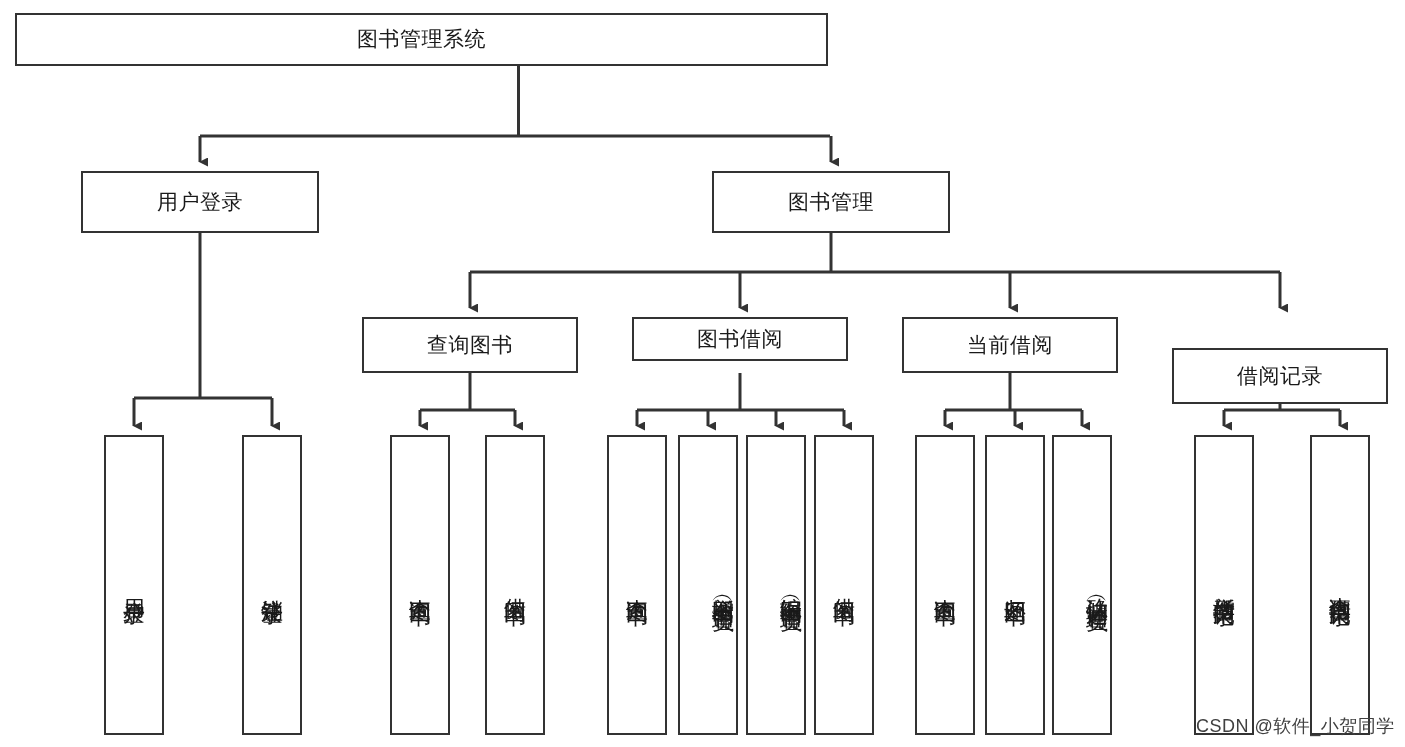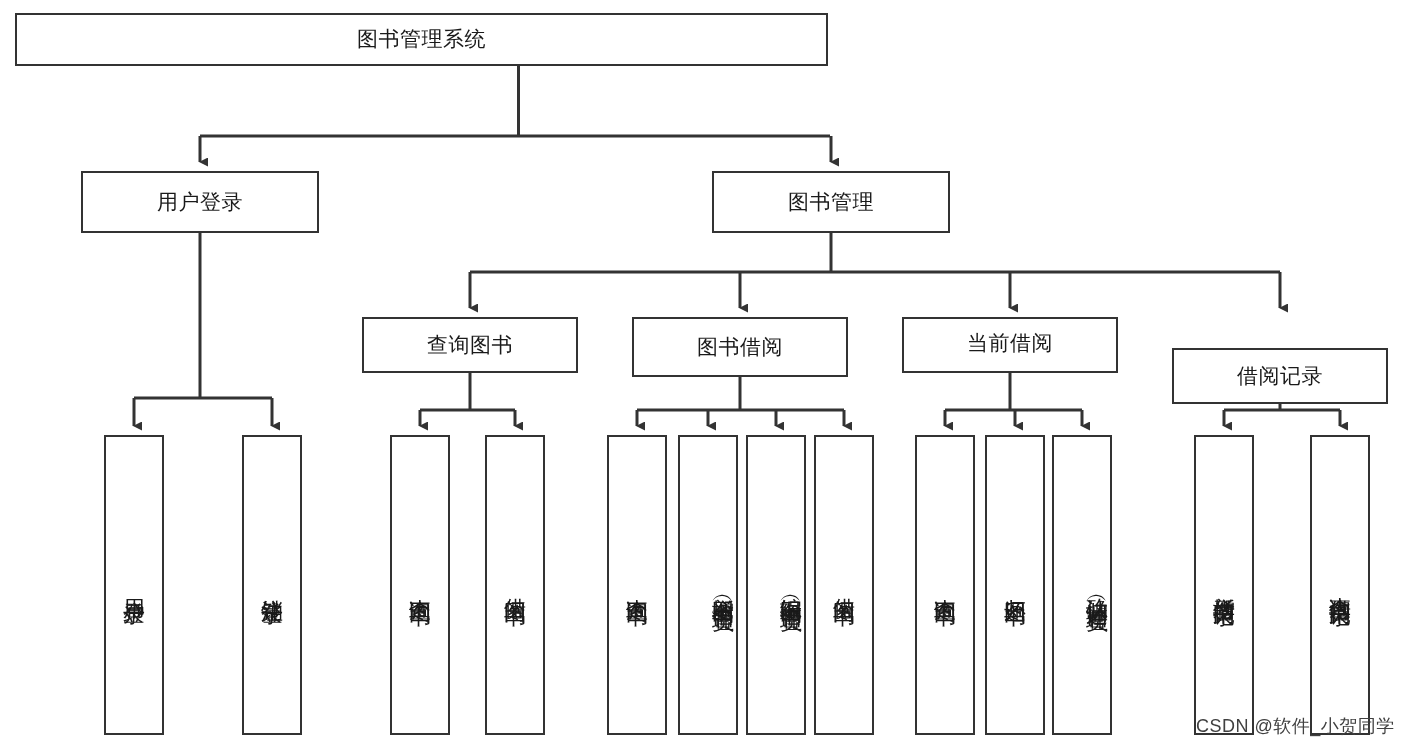--- a/index.html
+++ b/index.html
@@ -126,24 +126,24 @@
   <div class="node h" style="left:81px; top:171px; width:238px; height:62px;">
     <span>用户登录</span>
   </div>
   <div class="node h" style="left:712px; top:171px; width:238px; height:62px;">
     <span>图书管理</span>
   </div>
 
   <div class="node h" style="left:362px; top:317px; width:216px; height:56px;">
     <span>查询图书</span>
   </div>
-  <div class="node h" style="left:632px; top:317px; width:216px; height:60px;justify-content:center;">
+  <div class="node h" style="left:632px; top:317px; width:216px; height:44px;justify-content:center;">
     <span>图书借阅</span>
   </div>
-  <div class="node h" style="left:902px; top:317px; width:216px; height:56px;font-family:Liberation Mono, monospace;">
+  <div class="node h" style="left:902px; top:317px; width:216px; height:56px;">
     <span>当前借阅</span>
   </div>
   <div class="node h" style="left:1172px; top:317px; width:216px; height:56px;margin-top:31px;">
     <span>借阅记录</span>
   </div>
 
   <div class="node v center-v" style="left:104px; top:435px; width:60px; height:300px;">
     <span>用户登录</span>
   </div>
   <div class="node v center-v" style="left:242px; top:435px; width:60px; height:300px;">

